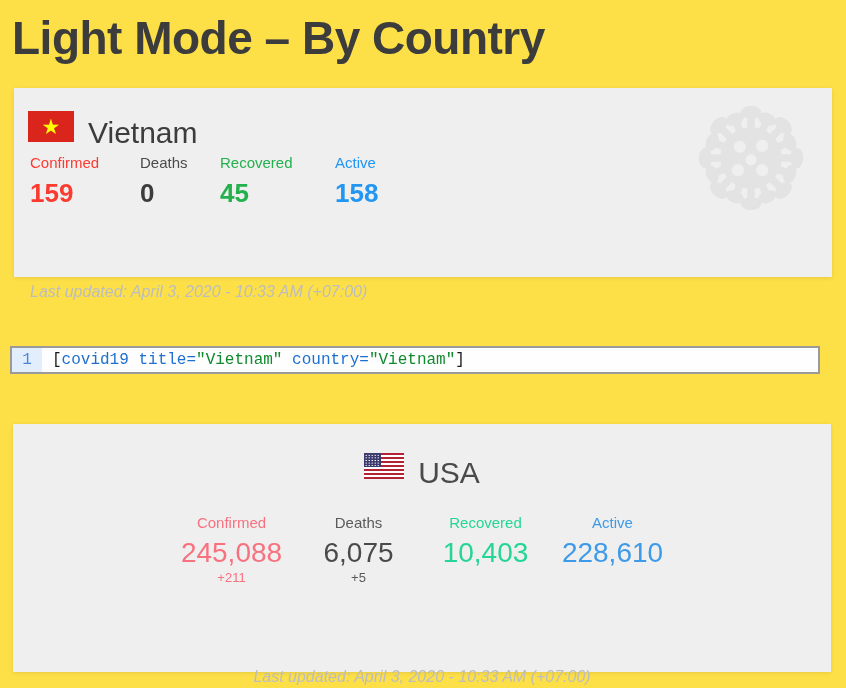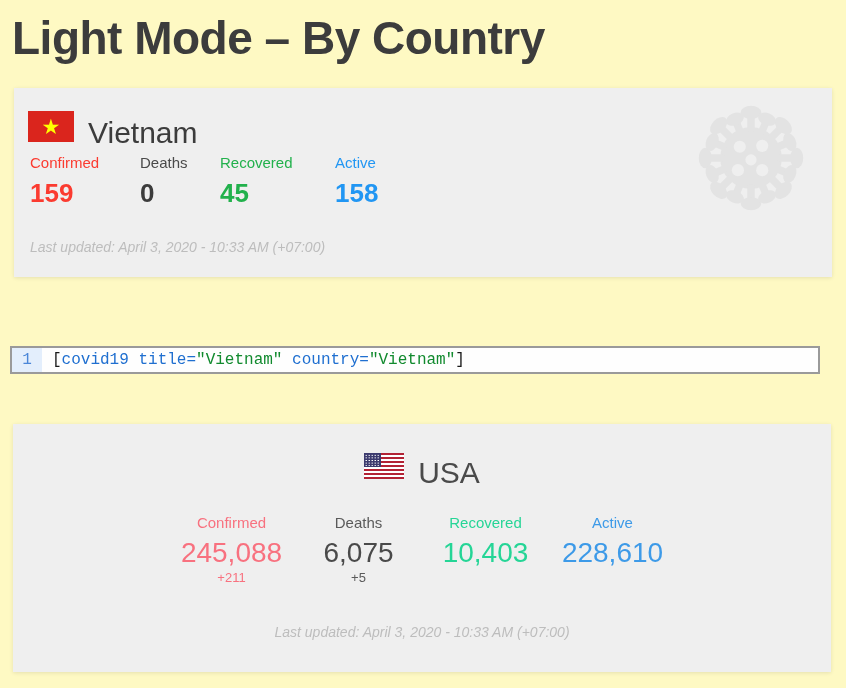--- a/index.html
+++ b/index.html
@@ -10,21 +10,21 @@
     width: 846px;
     height: 688px;
     overflow: hidden;
     font-family: "Liberation Sans", sans-serif;
   }
 
   .page {
     position: relative;
     width: 846px;
     height: 688px;
-    background: #fef9c3;
+    background: #fde047;
   }
 
   
   .page-title {
     position: absolute;
     left: 12px;
     top: 6px;
     font-size: 46px;
     font-weight: bold;
     color: #3c3c3c;
@@ -205,23 +205,24 @@
   .card-usa .stat-deaths .stat-delta    { color: #5a5a5a; }
   .card-usa .stat-recovered .stat-label,
   .card-usa .stat-recovered .stat-value { color: #25d596; }
   .card-usa .stat-active .stat-label,
   .card-usa .stat-active .stat-value    { color: #3d9ae8; }
 
   
   .last-updated {
     position: absolute;
     font-style: italic;
-    font-size: 14px;
+    font-size: 16px;
     color: #bdbdbd;
     white-space: nowrap;
+    margin-top: 44px;
   }
   .last-updated-vn {
     left: 16px;
     top: 151px;
   }
   .last-updated-usa {
     left: 0; right: 0;
     top: 200px;
     text-align: center;
   }

